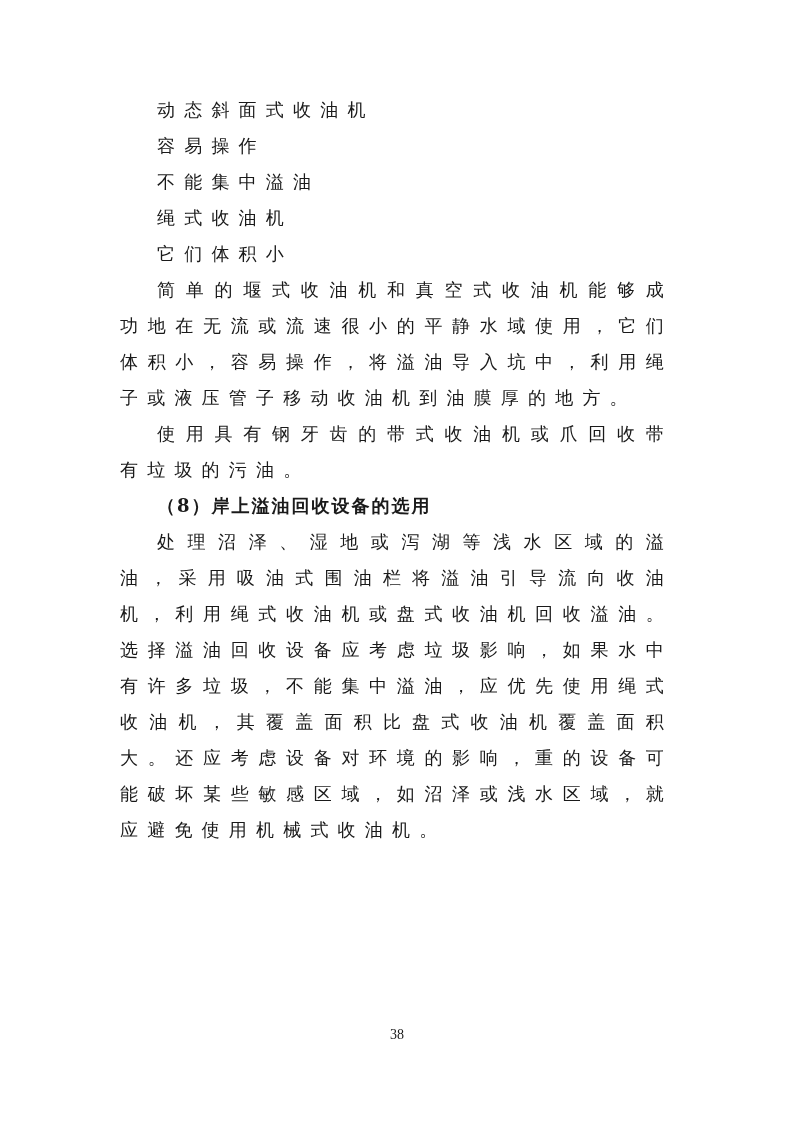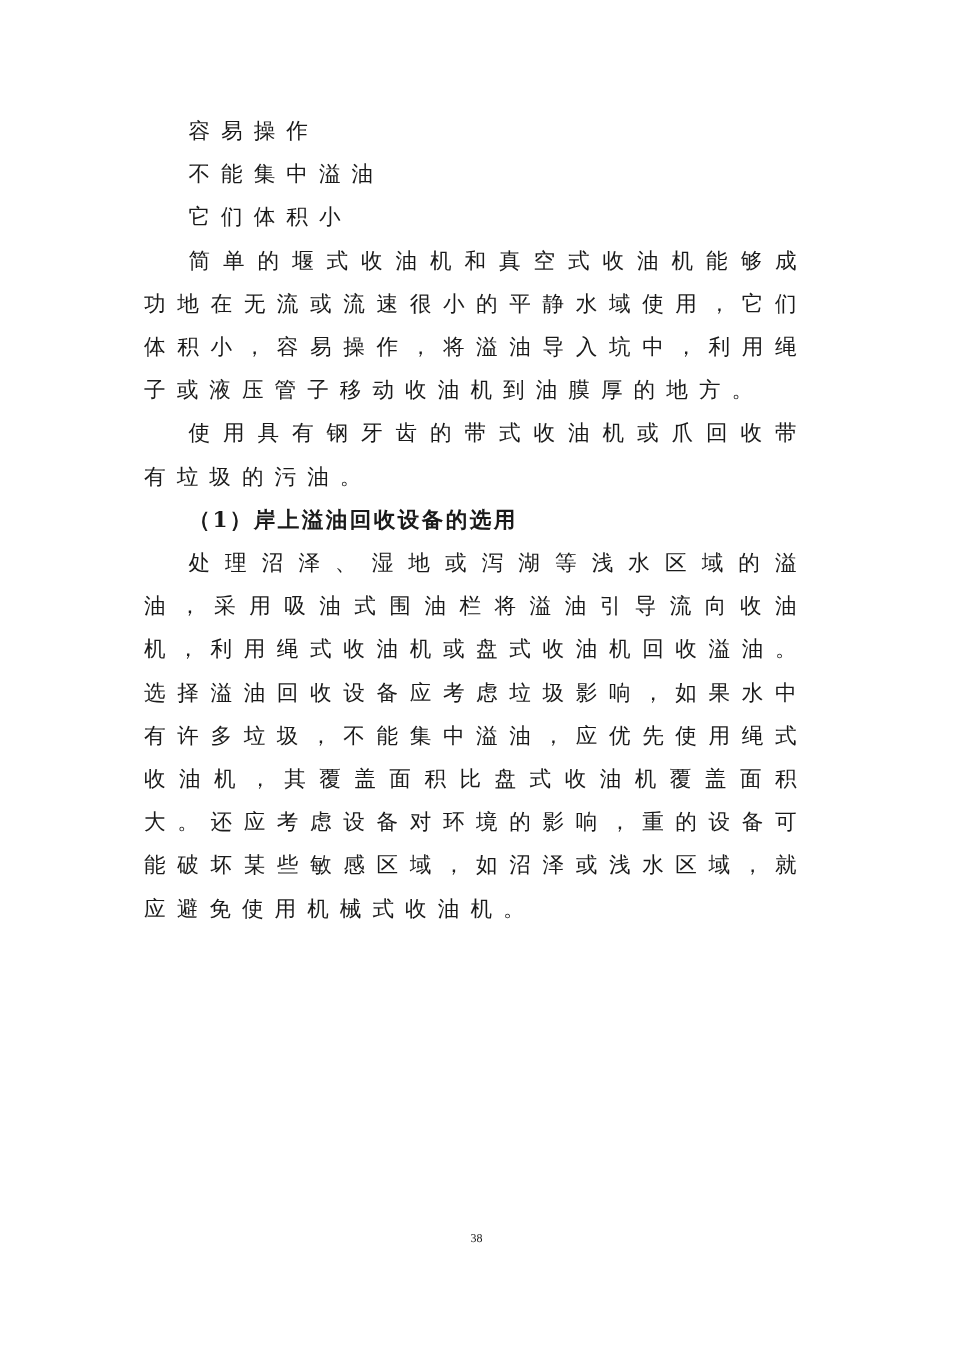--- a/index.html
+++ b/index.html
@@ -8,33 +8,35 @@
       position: absolute; left: 120px; top: 92px; width: 553px;
       font-family: "DejaVu Serif", "Liberation Serif", serif;
       color: #1a1a1a; font-size: 18px; letter-spacing: 9.2px;
     }
     .line { height: 36px; line-height: 36px; white-space: nowrap; }
     .item { padding-left: 37px; }
     .para { text-indent: 37px; line-height: 36px; text-align: justify; margin: 0; }
     .heading { font-weight: bold; padding-left: 37px; letter-spacing: 2px; height: 36px; line-height: 36px; }
     .pageno {
       position: absolute; left: 0; right: 0; top: 1027px; text-align: center;
-      font-family: "Liberation Serif", serif; font-size: 10px; color: #1a1a1a;
+      font-family: "Liberation Serif", serif; font-size: 14px; color: #1a1a1a;
     }
   </style>
 </head>
 <body>
 
 <div class="page">
+  <div class="line item">动态斜面式收油机</div>
   <div class="line item">容易操作</div>
   <div class="line item">不能集中溢油</div>
+  <div class="line item">绳式收油机</div>
   <div class="line item">它们体积小</div>
 
   <p class="para">简单的堰式收油机和真空式收油机能够成功地在无流或流速很小的平静水域使用，它们体积小，容易操作，将溢油导入坑中，利用绳子或液压管子移动收油机到油膜厚的地方。</p>
   <p class="para">使用具有钢牙齿的带式收油机或爪回收带有垃圾的污油。</p>
 
-  <div class="heading">（1）岸上溢油回收设备的选用</div>
+  <div class="heading">（8）岸上溢油回收设备的选用</div>
 
   <p class="para">处理沼泽、湿地或泻湖等浅水区域的溢油，采用吸油式围油栏将溢油引导流向收油机，利用绳式收油机或盘式收油机回收溢油。选择溢油回收设备应考虑垃圾影响，如果水中有许多垃圾，不能集中溢油，应优先使用绳式收油机，其覆盖面积比盘式收油机覆盖面积大。还应考虑设备对环境的影响，重的设备可能破坏某些敏感区域，如沼泽或浅水区域，就应避免使用机械式收油机。</p>
 
 </div>
 
 <div class="pageno">38</div>
 
 </body></html>

